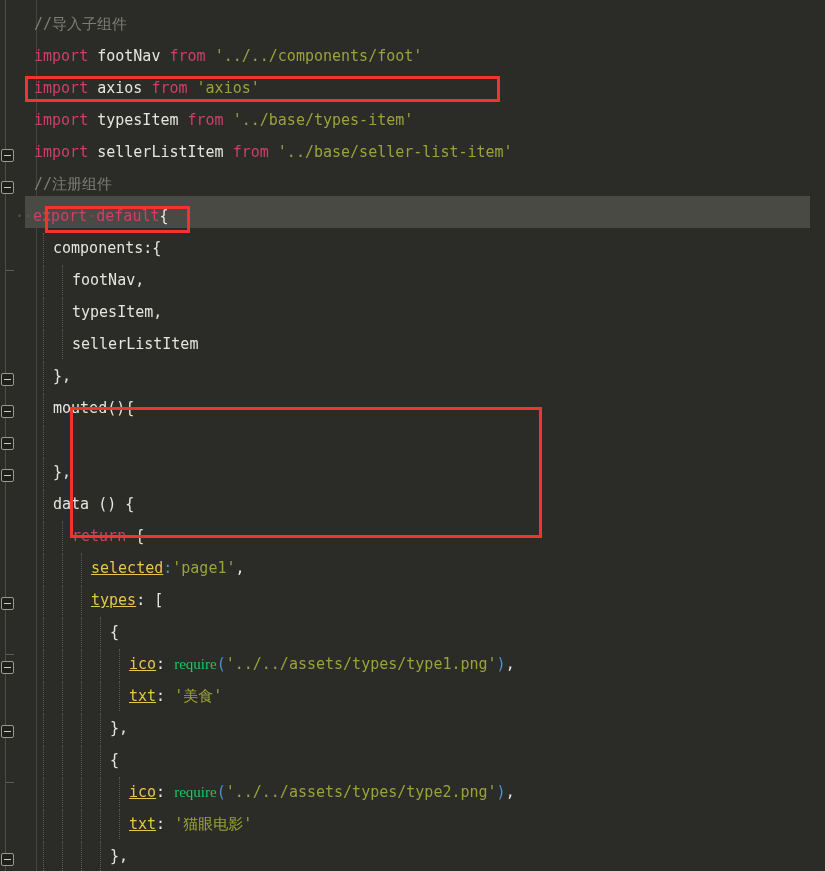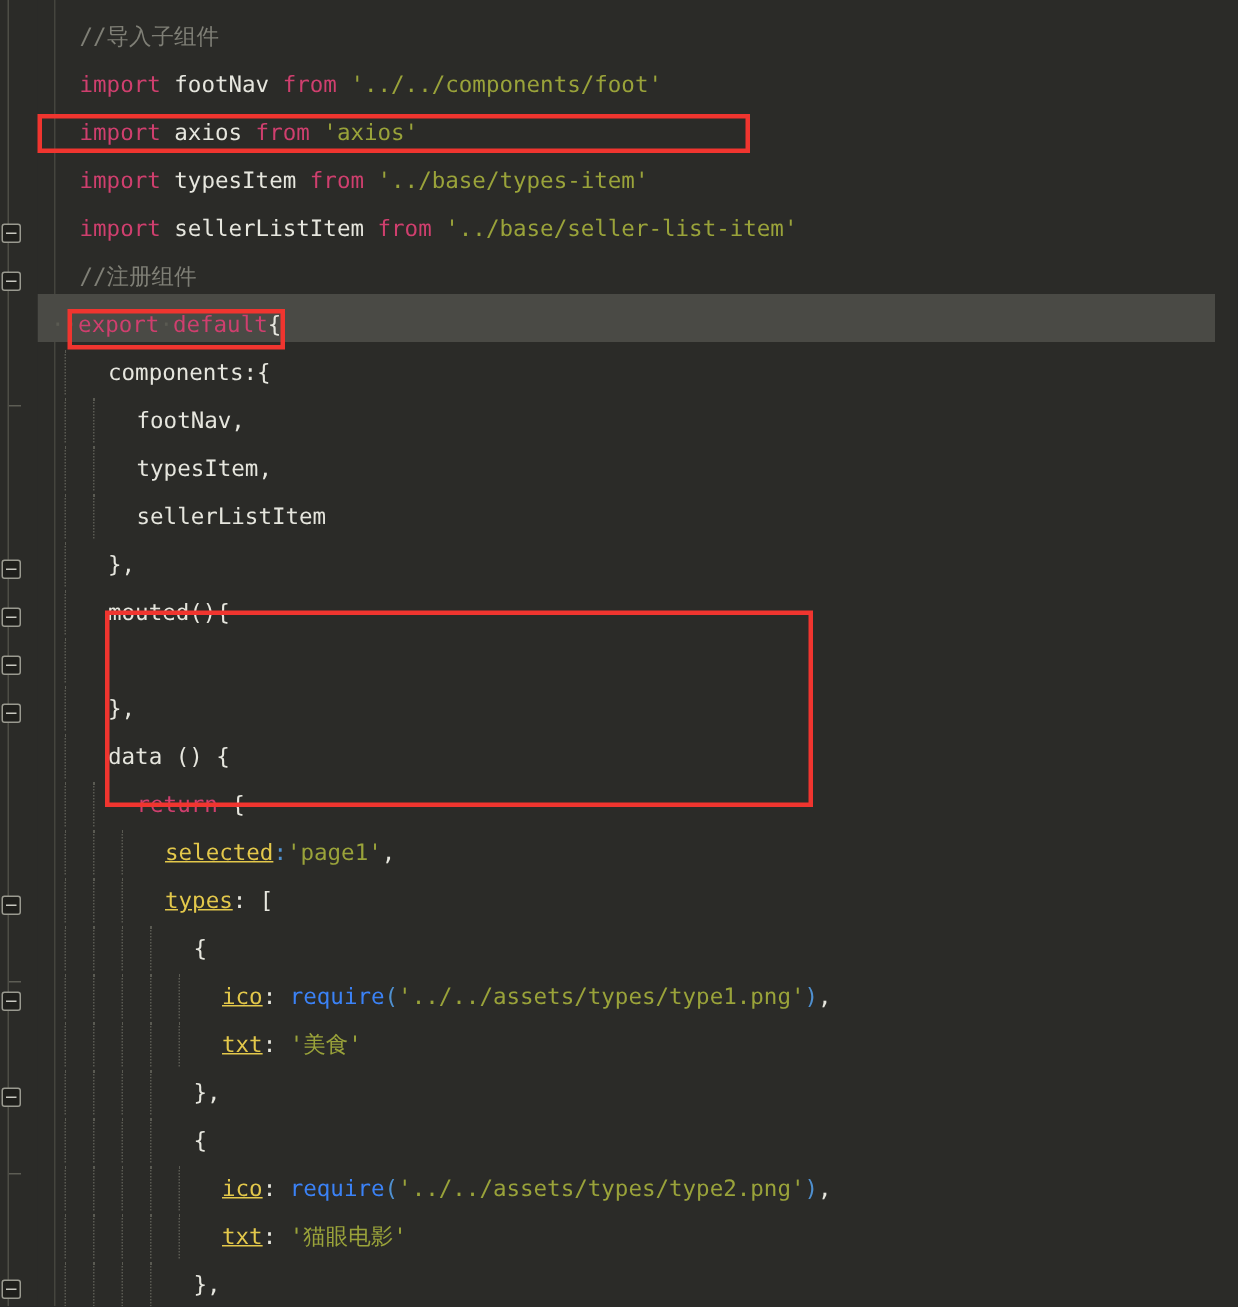--- a/index.html
+++ b/index.html
@@ -88,40 +88,40 @@
     height: 871px;
     z-index: 4;
     white-space: pre;
     color: #d8d8d0;
   }
   .line {
     position: absolute;
     left: 0;
     height: 32px;
     white-space: pre;
-    padding-left: 34px;
+    padding-left: 15px;
     box-sizing: border-box;
   }
   
   .ig {
     position: absolute;
     top: 2px;
     width: 0;
     height: 30px;
     border-left: 1px dotted #5a5a52;
     z-index: 2;
   }
 
   
   .cmt  { color: #7f7f76; }
   .kw   { color: #cf3f6e; }
   .id   { color: #e6e6de; }
   .str  { color: #9aa33a; }
   .key  { color: #e3c84b; text-decoration: underline; }
-  .fn   { color: #3b82f6; }
+  .fn   { color: #22c55e; font-family: Liberation Serif, serif; }
   .pn   { color: #4f90d0; }
   .wt   { color: #e6e6de; }
   .ws   { color: #5a5a52; }
 
   
   .redbox {
     position: absolute;
     border: 3px solid #f0352f;
     box-sizing: border-box;
     z-index: 6;

